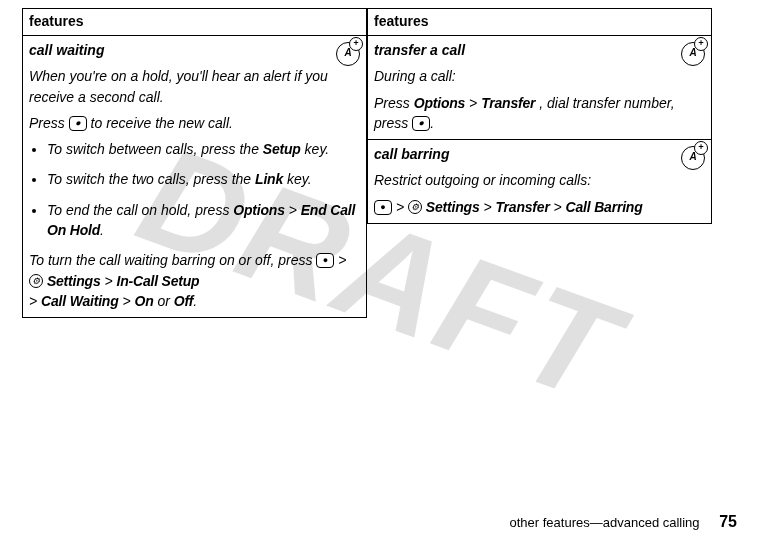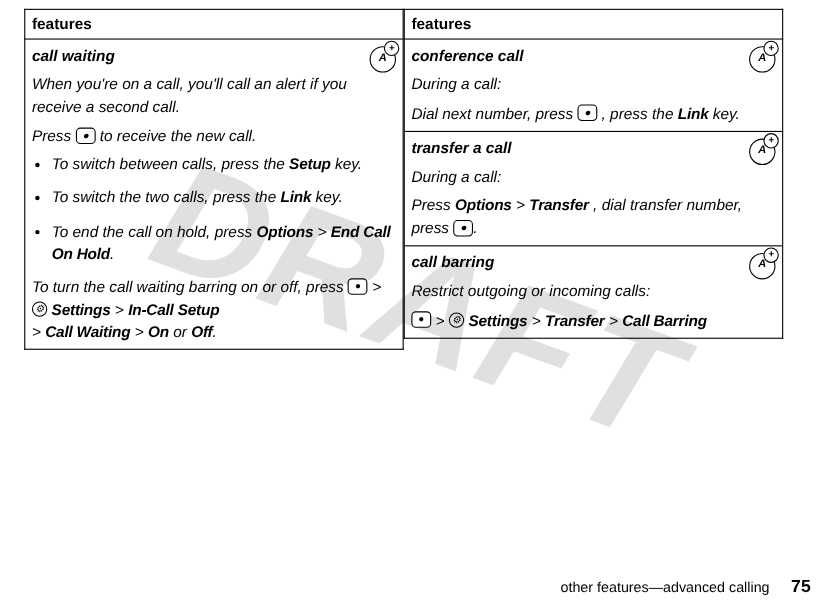--- a/index.html
+++ b/index.html
@@ -121,21 +121,21 @@
   border-radius: 50%;
   vertical-align: middle;
   font-size: 9px;
   line-height: 12px;
   text-align: center;
   position: relative;
   top: -1px;
 }
 .footer {
   position: absolute;
-  bottom: 4px;
+  bottom: 16px;
   right: 22px;
   font-size: 13px;
 }
 .pg {
   font-weight: bold;
   font-size: 16px;
   margin-left: 16px;
 }
 .p { margin-bottom: 6px; }
 </style>
@@ -149,21 +149,21 @@
   <div class="col">
     <table class="tbl">
       <tbody>
           <tr>
             <th>features</th>
           </tr>
       <tr>
             <td class="cell-body">
         <span class="badge"></span>
         <div class="row-title p">call waiting</div>
-        <div class="p">When you're on a call, you'll call an alert if you receive a second call.</div>
+        <div class="p">When you're on a hold, you'll hear an alert if you receive a second call.</div>
         <div class="p">
           <span>Press </span>
           <span class="keycap">⏺</span>
           <span> to receive the new call.</span>
         </div>
         <ul class="bullets">
           <li>
             <span>To switch between calls, press the </span>
             <span class="cond">Setup</span>
             <span> key.</span>
@@ -202,34 +202,20 @@
       </table>
   </div>
 
   <div class="col">
     <table class="tbl">
       <tbody>
           <tr>
             <th>features</th>
           </tr>
 
-      <tr>
-            <td class="cell-body">
-        <span class="badge"></span>
-        <div class="row-title p">conference call</div>
-        <div class="p">During a call:</div>
-        <div>
-          <span>Dial next number, press </span>
-          <span class="keycap">⏺</span>
-          <span>, press the </span>
-          <span class="cond">Link</span>
-          <span> key.</span>
-        </div>
-      </td>
-          </tr>
 
       <tr>
             <td class="cell-body">
         <span class="badge"></span>
         <div class="row-title p">transfer a call</div>
         <div class="p">During a call:</div>
         <div>
           <span>Press </span>
           <span class="cond">Options</span>
           <span>&gt;</span>

